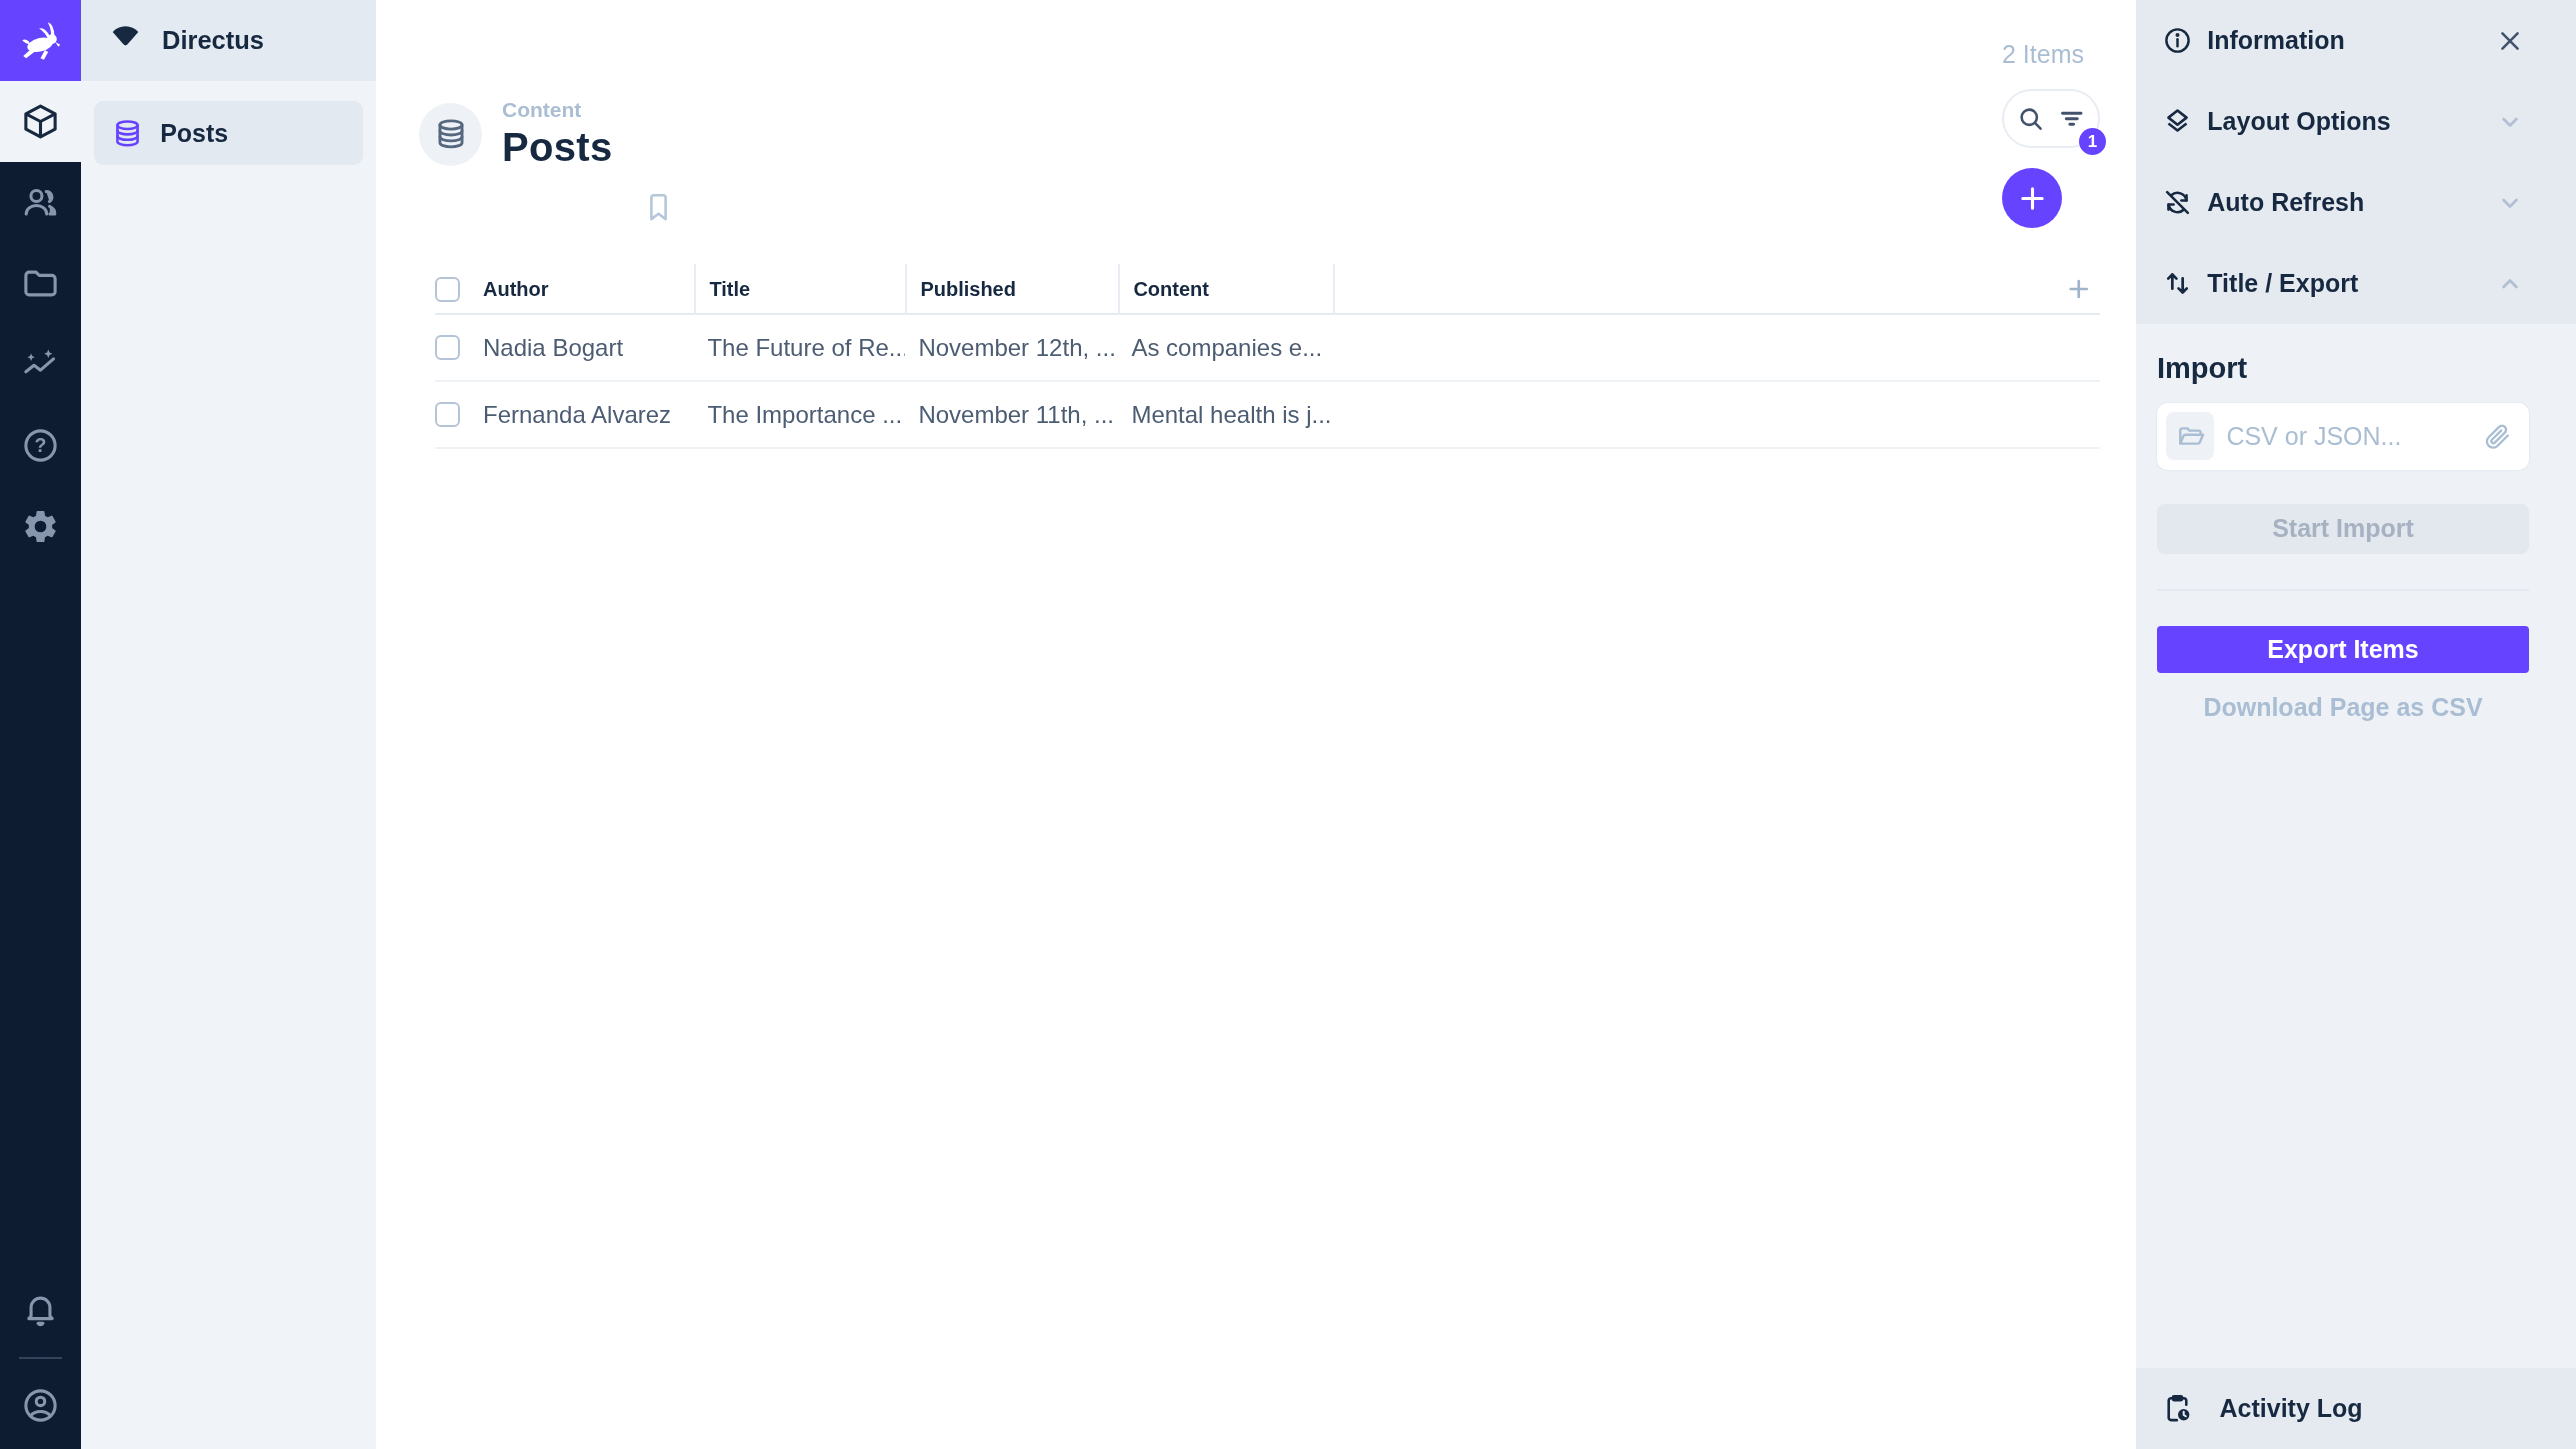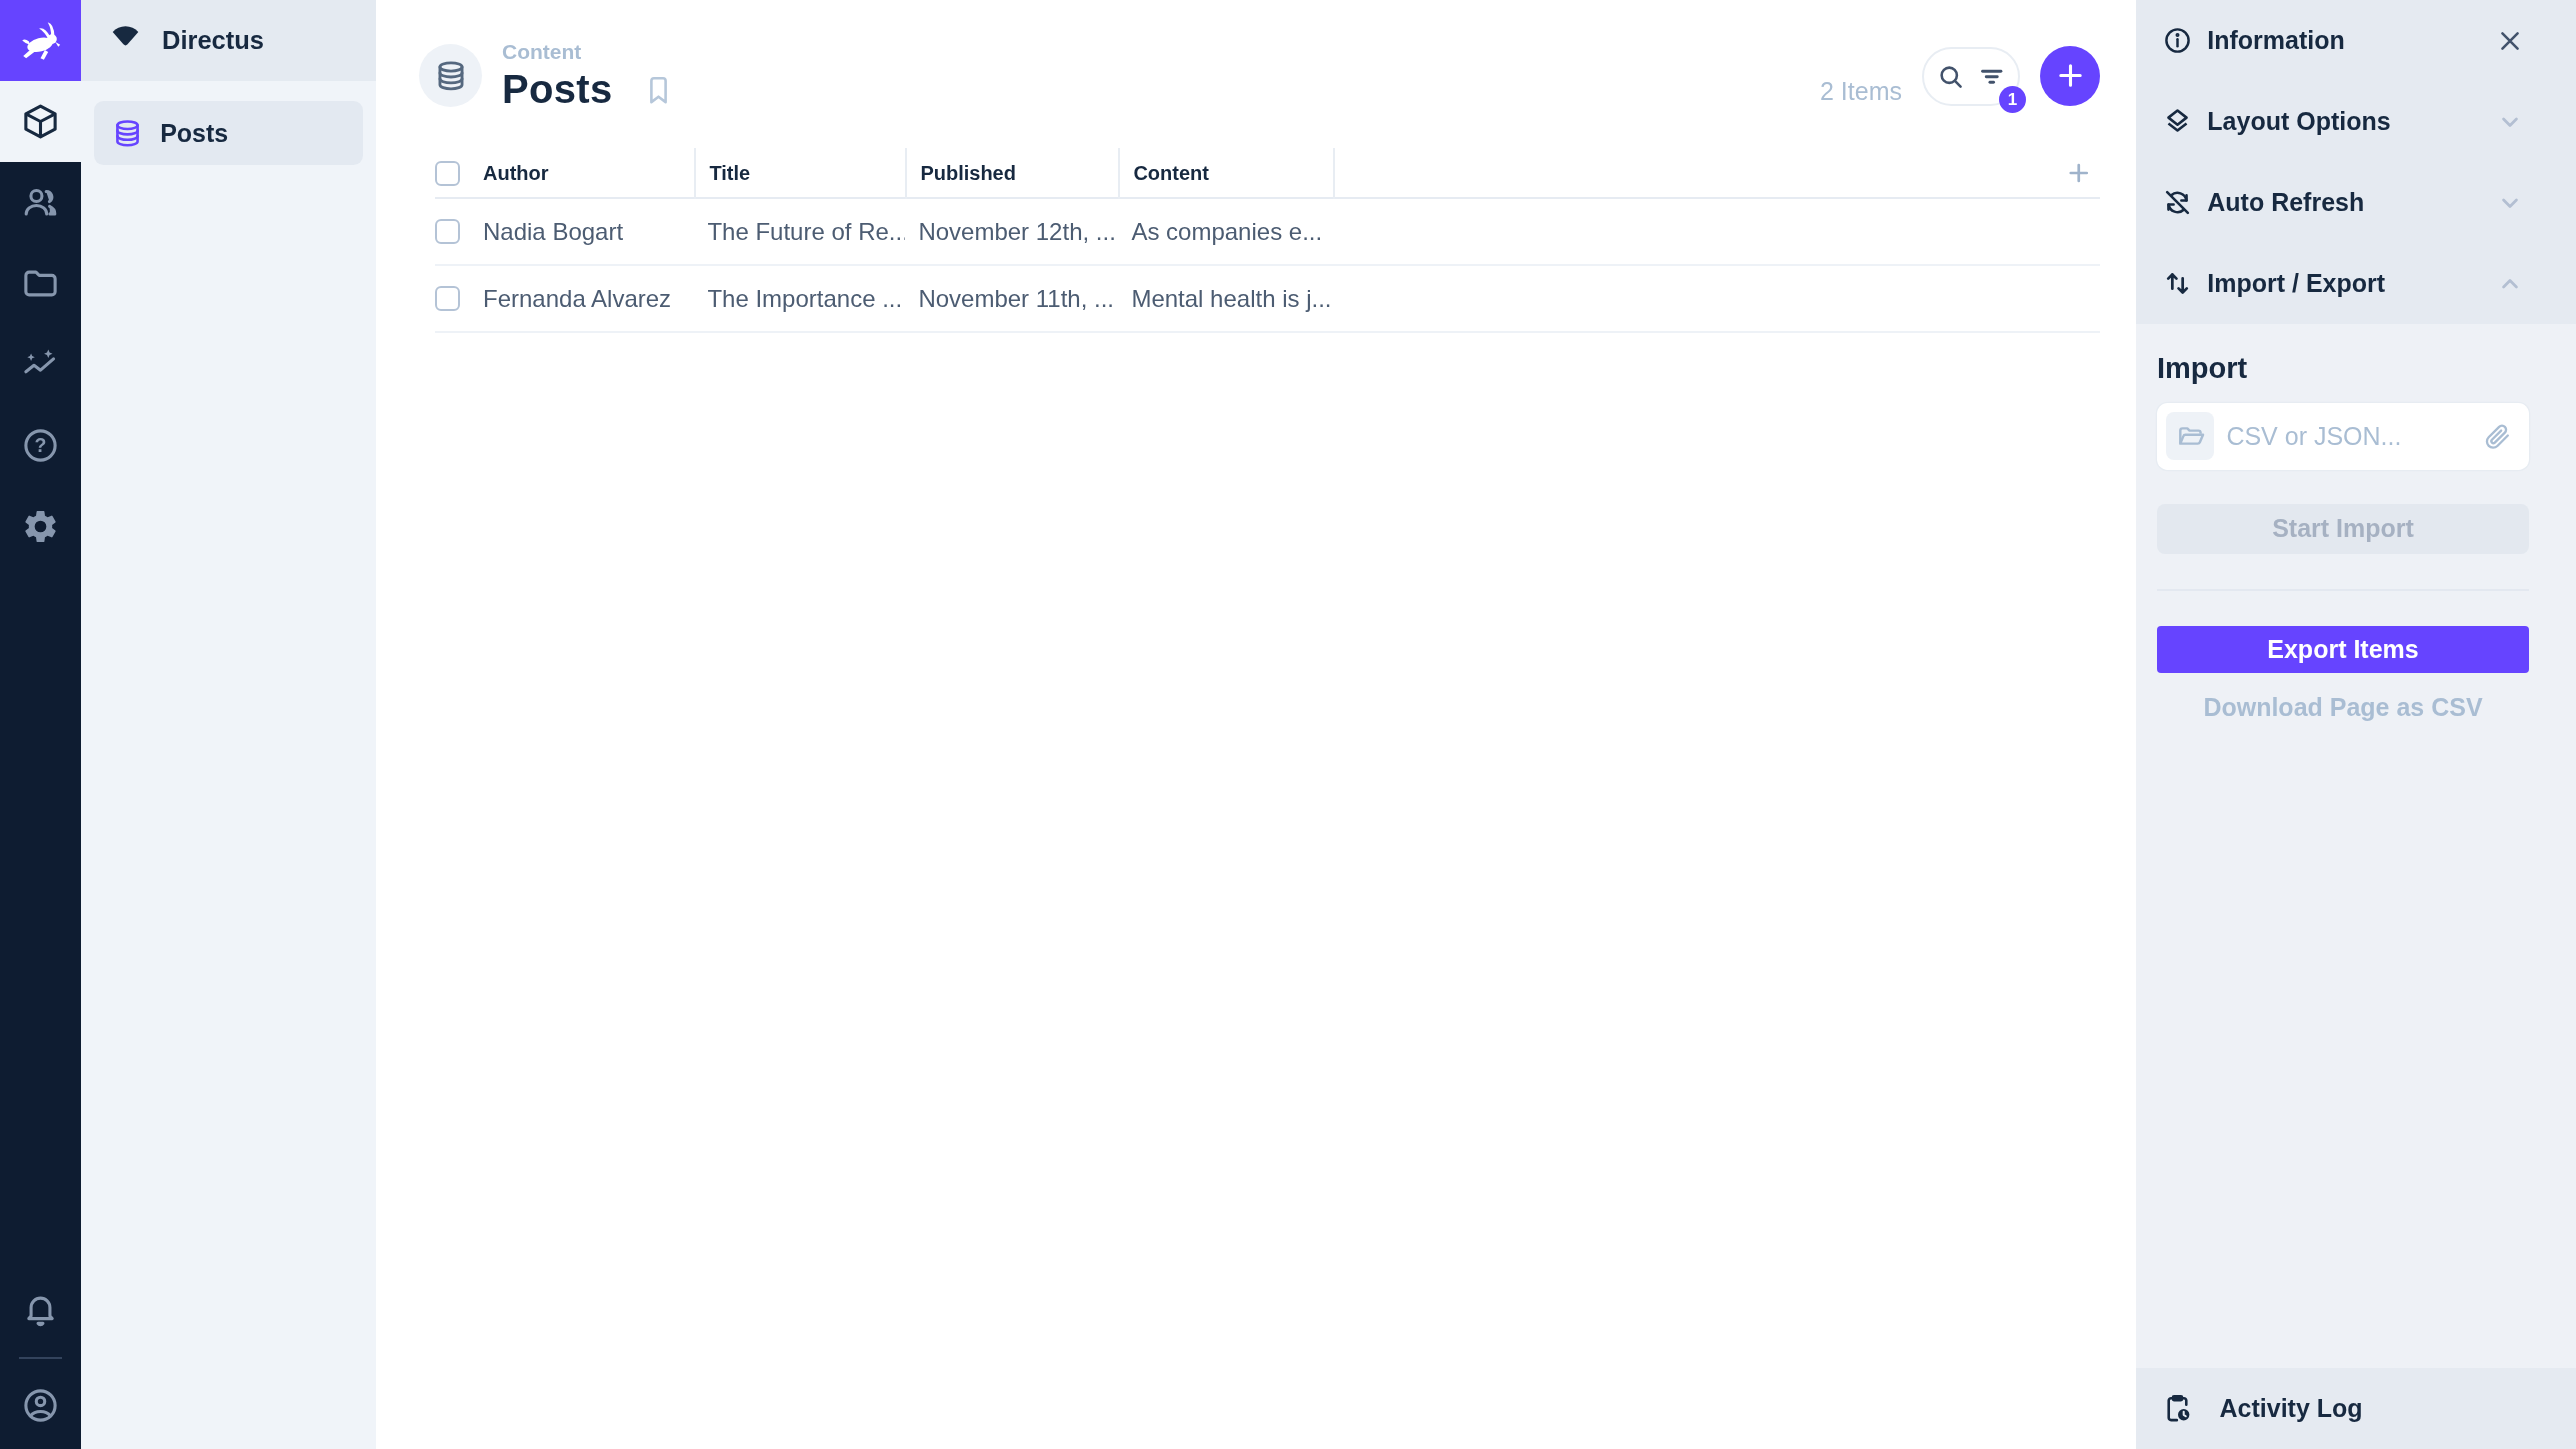--- a/index.html
+++ b/index.html
@@ -49,21 +49,21 @@
     display:flex; align-items:center; padding:40px 36px 27px 43px; gap:20px;
   }
   .collection-circle {
     width:63px; height:63px; border-radius:50%; background:#eef2f7;
     display:flex; align-items:center; justify-content:center; cursor:pointer; color:#55687f;
   }
   .title-block { display:flex; flex-direction:column; gap:2.7px; }
   .breadcrumb { font-size:21px; font-weight:600; color:#a9bdd3; }
   .page-title { font-size:40px; font-weight:800; color:#172940; letter-spacing:0.3px; }
   .bookmark-btn { margin-left:10.7px; color:#b6c7da; cursor:pointer; align-self:flex-end; padding-bottom:5.4px; }
-  .header-right { margin-left:auto; display:flex; align-items:flex-end; gap:20px; }
+  .header-right { margin-left:auto; display:flex; align-items:flex-start; gap:20px;flex-direction:column; }
   .items-count { font-size:25px; color:#a9bdd3; }
   .search-pill {
     position:relative; width:98px; height:59px; background:#ffffff;
     border:2.7px solid #e8edf3; border-radius:29.5px;
     display:flex; align-items:center; justify-content:center; gap:12px; color:#42526b;
   }
   .pill-icon { cursor:pointer; }
   .filter-badge {
     position:absolute; right:-8px; bottom:-9.4px;
     width:27px; height:27px; border-radius:50%; background:#6644ff;
@@ -412,21 +412,21 @@
     </span>
   </div>
 
   <div class="side-section">
     <span class="side-icon">
       <svg width="31" height="31" viewBox="0 0 24 24" fill="none" stroke="currentColor" stroke-width="2.1" stroke-linecap="round" stroke-linejoin="round">
         <path d="M8 16 V5 M4.8 8.2 L8 5 L11.2 8.2"></path>
         <path d="M16 8 V19 M12.8 15.8 L16 19 L19.2 15.8"></path>
       </svg>
     </span>
-    <span class="side-label">Import / Export</span>
+    <span class="side-label">Title / Export</span>
     <span class="side-chevron">
       <svg width="28" height="28" viewBox="0 0 24 24" fill="none" stroke="currentColor" stroke-width="2.4" stroke-linecap="round" stroke-linejoin="round">
         <path d="M6.5 14.5 L12 9 L17.5 14.5"></path>
       </svg>
     </span>
   </div>
 
   <div class="import-body">
     <div class="import-label">Import</div>
 

